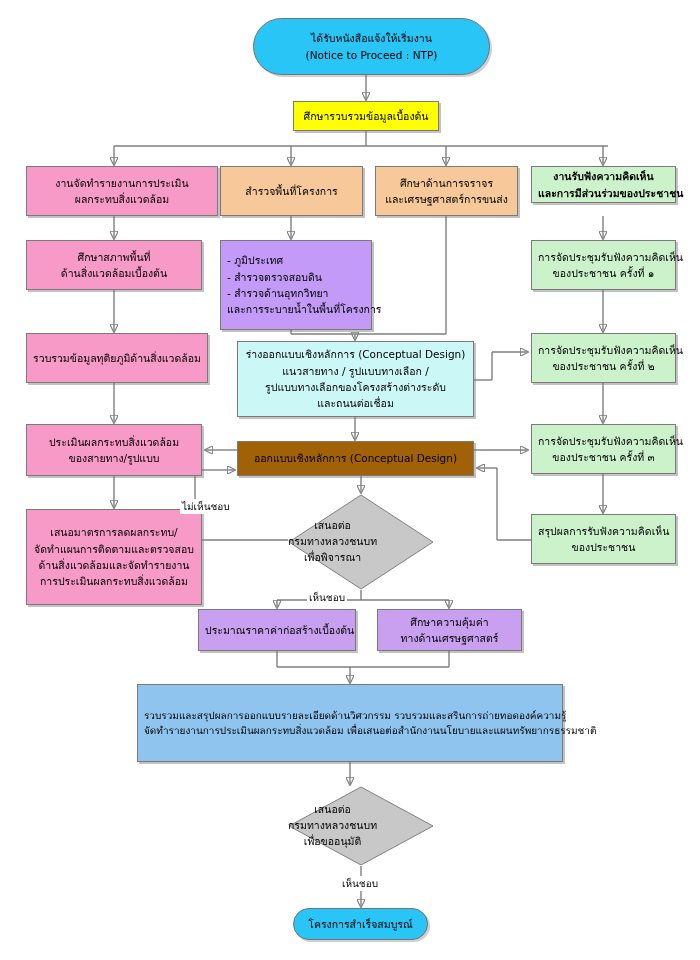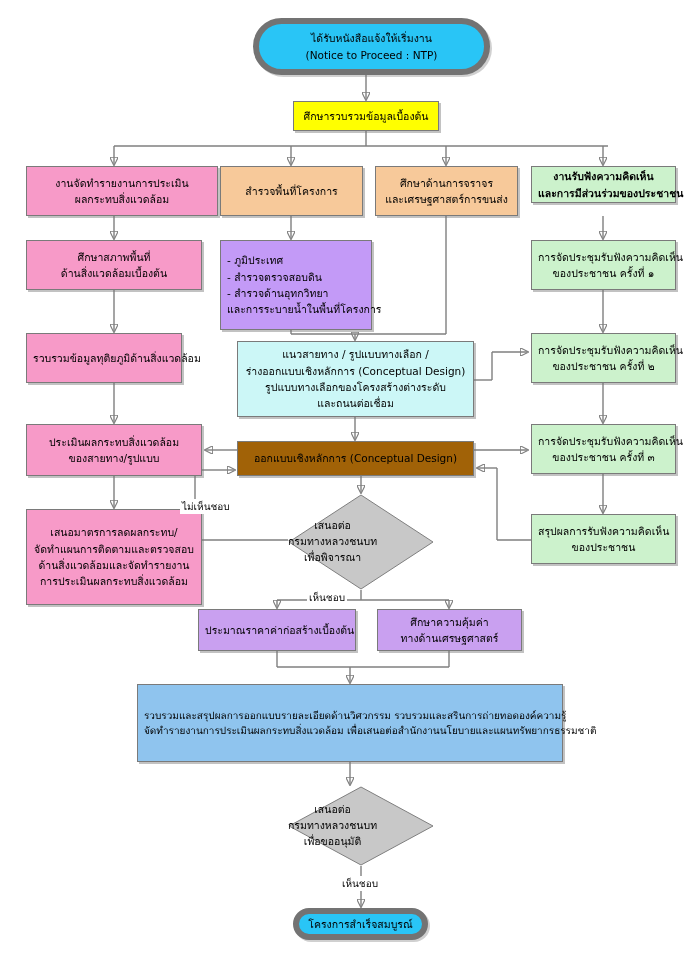--- a/index.html
+++ b/index.html
@@ -31,21 +31,21 @@
     color: #000000;
     padding: 2px 6px;
   }
   .node .lines { width: 100%; }
   .node .lines div { white-space: nowrap; }
   .node.left-align { justify-content: flex-start; text-align: left; }
   .node.left-align .lines div { text-align: left; }
 
   .terminator {
     border-radius: 999px;
-    border: 6px solid #737373;
+    border: 1px solid #737373;
     box-shadow: 2px 2px 0 rgba(120,120,120,0.35);
   }
 
   .diamond-wrap {
     position: absolute;
   }
   .diamond-wrap svg { display: block; }
   .diamond-label {
     position: absolute;
     left: 0; top: 0;
@@ -198,29 +198,29 @@
         <div>- สำรวจด้านอุทกวิทยา</div>
         <div>และการระบายน้ำในพื้นที่โครงการ</div>
       </div>
     </div>
     <div class="node" style="left: 531px; top: 240px; width: 145px; height: 50px; background: rgb(204, 242, 204);">
       <div class="lines">
         <div>การจัดประชุมรับฟังความคิดเห็น</div>
         <div>ของประชาชน ครั้งที่ ๑</div>
       </div>
     </div>
-    <div class="node" style="left: 26px; top: 333px; width: 156px; height: 50px; background: rgb(247, 154, 200);">
+    <div class="node" style="left: 26px; top: 333px; width: 182px; height: 50px; background: rgb(247, 154, 200);">
       <div class="lines">
         <div>รวบรวมข้อมูลทุติยภูมิด้านสิ่งแวดล้อม</div>
       </div>
     </div>
     <div class="node" style="left: 237px; top: 341px; width: 237px; height: 76px; background: rgb(204, 247, 247);">
       <div class="lines">
+        <div>ร่างออกแบบเชิงหลักการ (Conceptual Design)</div>
         <div>แนวสายทาง / รูปแบบทางเลือก /</div>
-        <div>ร่างออกแบบเชิงหลักการ (Conceptual Design)</div>
         <div>รูปแบบทางเลือกของโครงสร้างต่างระดับ</div>
         <div>และถนนต่อเชื่อม</div>
       </div>
     </div>
     <div class="node" style="left: 531px; top: 333px; width: 145px; height: 50px; background: rgb(204, 242, 204);">
       <div class="lines">
         <div>การจัดประชุมรับฟังความคิดเห็น</div>
         <div>ของประชาชน ครั้งที่ ๒</div>
       </div>
     </div>

